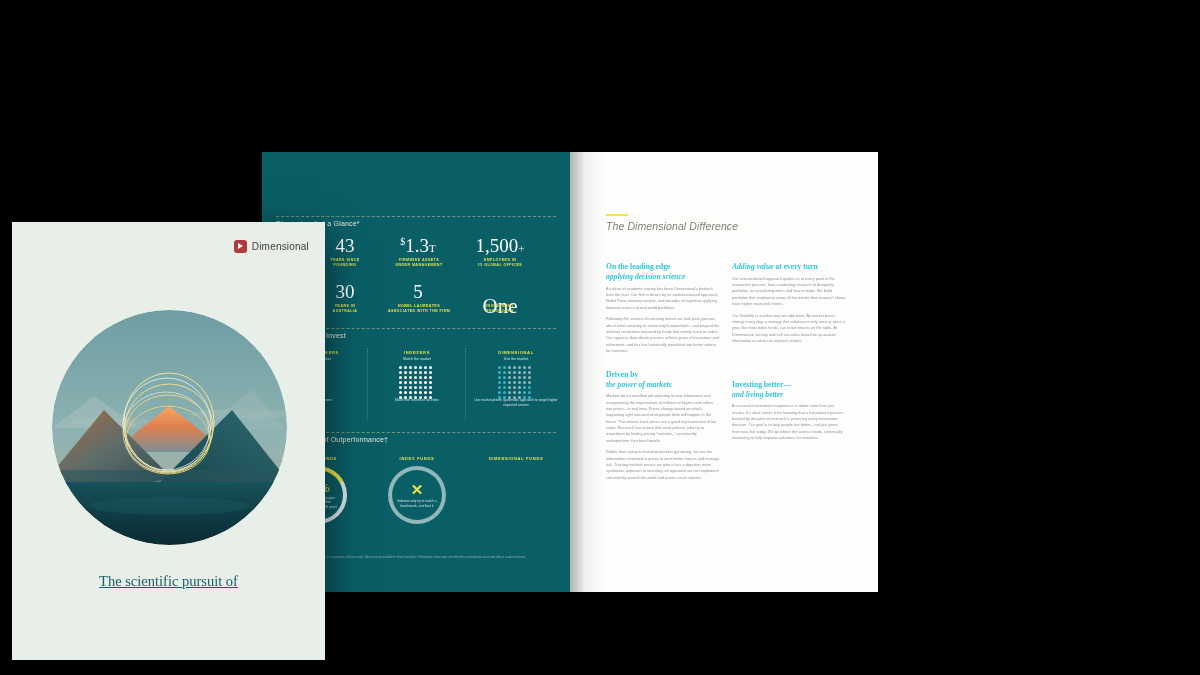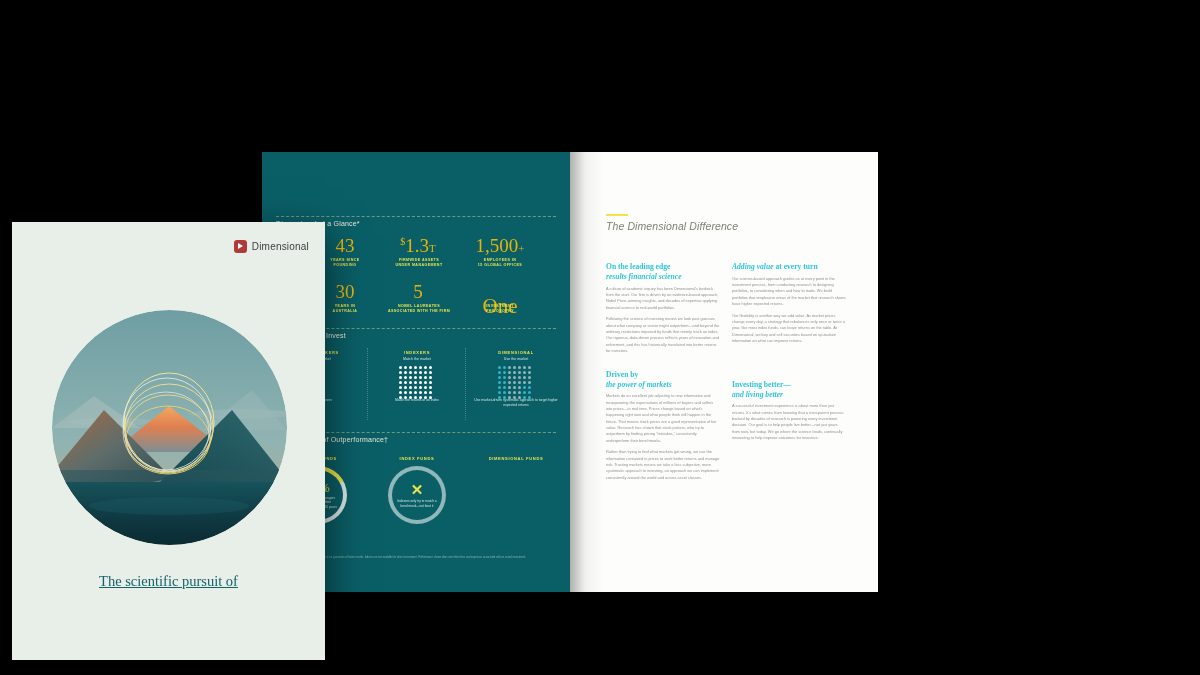--- a/index.html
+++ b/index.html
@@ -11,21 +11,21 @@
           box-shadow:0 10px 34px rgba(0,0,0,.55);}
   #leftpage{position:absolute;left:0;top:0;width:308px;height:440px;background:#0a5f67;overflow:hidden;}
   #rightpage{position:absolute;left:308px;top:0;width:308px;height:440px;background:#fdfdfb;overflow:hidden;}
   #gutter{position:absolute;left:308px;top:0;width:34px;height:440px;pointer-events:none;
           background:linear-gradient(to right,rgba(60,60,60,.40),rgba(140,140,140,.10) 45%,rgba(255,255,255,0) 100%);}
 
   
   .lp-rule{position:absolute;left:14px;right:14px;height:0;border-top:1px dashed rgba(235,225,150,.45);}
   .lp-sec-title{position:absolute;font-family:"Liberation Sans",sans-serif;color:#e9e6d6;
                 font-size:7px;letter-spacing:.2px;white-space:nowrap;}
-  .statnum{position:absolute;color:#eab308;font-family:"Liberation Serif",serif;
+  .statnum{position:absolute;color:#ffffff;font-family:"Liberation Serif",serif;
            font-size:19px;line-height:1;text-align:center;white-space:nowrap;}
   .statnum .sup{font-size:10px;vertical-align:super;}
   .statnum .suf{font-size:11px;}
   .statlbl{position:absolute;color:#e9e44a;font-size:3.6px;letter-spacing:.45px;
            line-height:1.5;text-align:center;font-weight:bold;}
   .col-h{position:absolute;color:#e9e44a;font-size:4px;letter-spacing:.7px;font-weight:bold;text-align:center;}
   .col-s{position:absolute;color:#cfe3e2;font-size:3.6px;text-align:center;line-height:1.4;}
   .col-f{position:absolute;color:#cfe3e2;font-size:3.4px;text-align:center;line-height:1.5;}
   .vdiv{position:absolute;width:0;border-left:1px dotted rgba(210,225,220,.30);}
   .dotgrid{position:absolute;display:grid;gap:1.6px;}
@@ -286,21 +286,21 @@
     </div>
 
     <div id="rightpage">
       <div style="position:absolute;left:36px;top:62px;width:22px;height:2px;background:#f2e34a;"></div>
       <div class="rp-title" style="left:36px;top:68px;font-style:italic;">The Dimensional Difference</div>
 
       <div class="rcol" style="left:36px;top:110px;">
         <div>
           <div class="art-h">
             <span>On the leading edge</span>
-            <span class="it">results financial science</span>
+            <span class="it">applying decision science</span>
           </div>
           <p class="art-p">A culture of academic inquiry has been Dimensional's bedrock from the start. Our firm is driven by an evidence-based approach, Nobel Prize–winning insights, and decades of expertise applying financial science to real-world portfolios.</p>
           <p class="art-p">Following the science of investing means we look past guesses about what company or sector might outperform—and beyond the arbitrary restrictions imposed by funds that merely track an index. Our rigorous, data-driven process reflects years of innovation and refinement, and this has historically translated into better returns for investors.</p>
         </div>
         <div style="height:10px;"></div>
         <div>
           <div class="art-h">
             <span>Driven by</span>
             <span class="it">the power of markets</span>
           </div>

